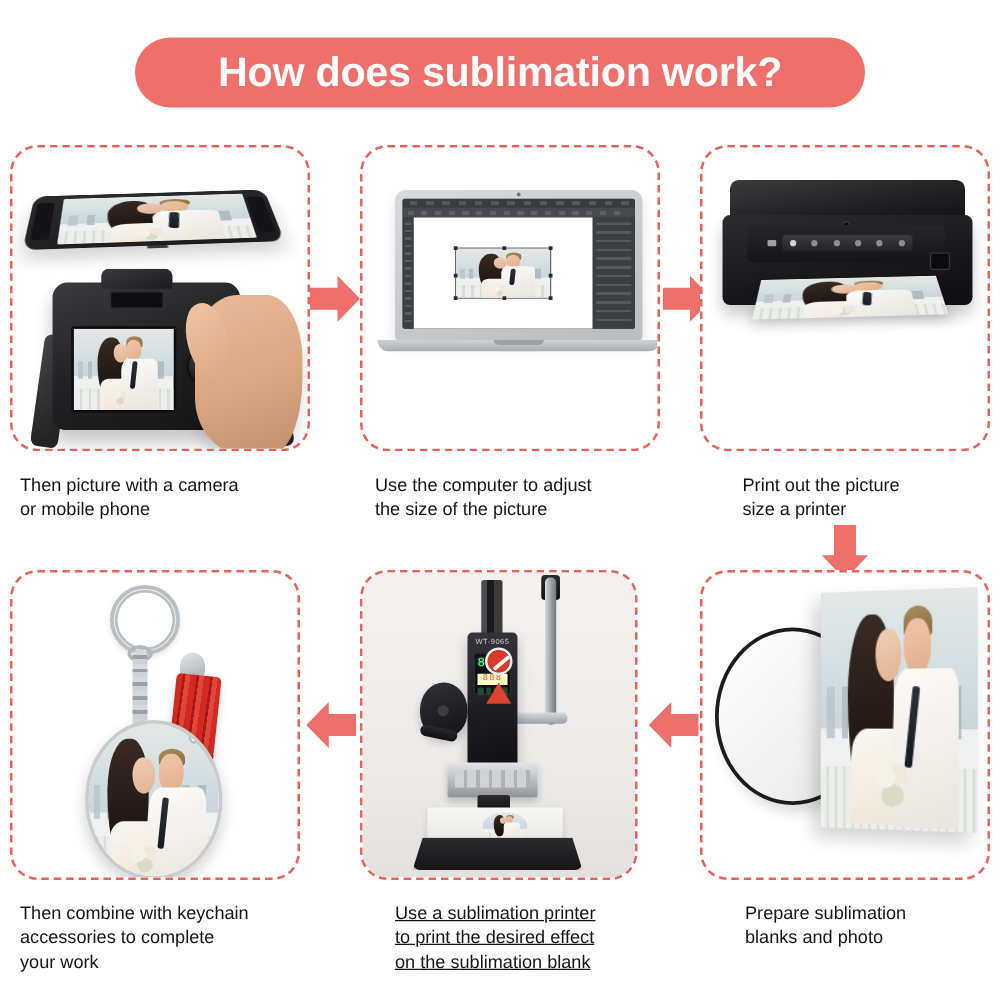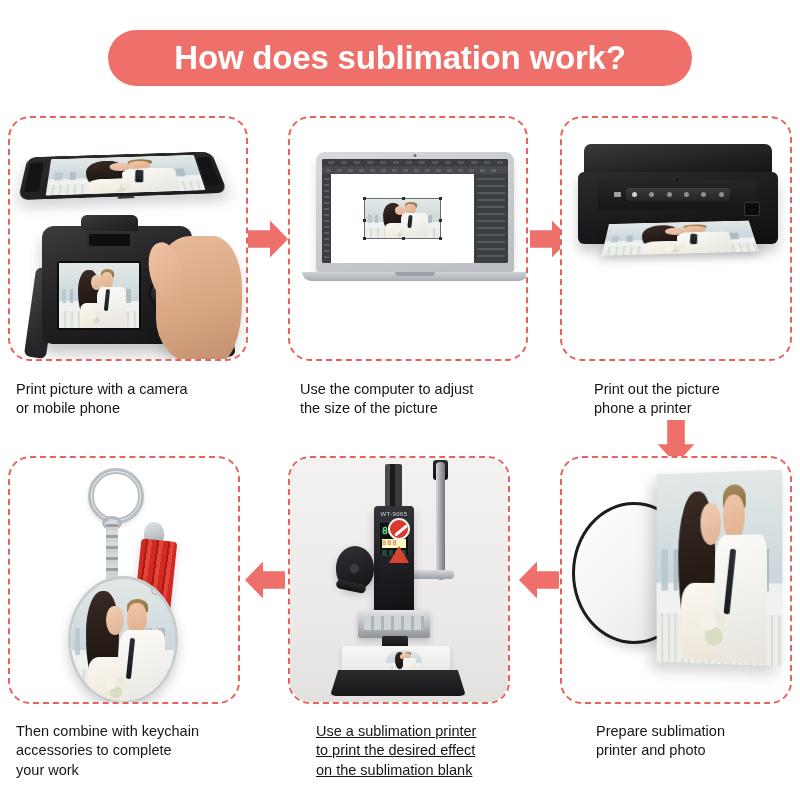--- a/index.html
+++ b/index.html
@@ -411,21 +411,21 @@
   }
   .p5-digits {
     height:13px; background:#0a0d0b;
     color:#79f2a0; font-family:"Liberation Mono", monospace;
     font-size:10px; line-height:13px; text-align:center; letter-spacing:1px;
     text-shadow:0 0 3px #49d97a;
   }
   .p5-digits2 {
     height:9px; margin-top:1px; background:#fef9c3;
     color:#e0533f; font-family:"Liberation Mono", monospace;
-    font-size:7px; line-height:9px; letter-spacing:1px;
+    font-size:7px; line-height:9px; text-align:center; letter-spacing:1px;
   }
   .p5-keys {
     height:6px; margin-top:2px;
     display:flex; gap:2px;
   }
   .p5-keys span { flex:1; background:#1f4a33; border-radius:1px; }
   .p5-warn1 {
     position:absolute; left:50%; top:60px; transform:translateX(-50%);
     width:22px;height:22px;border-radius:50%;
     background: radial-gradient(circle,#d93a2b 60%, #9b2114 100%);
@@ -597,21 +597,21 @@
           </div>
         </div>
       </div>
 
       <div class="p1-hand">
         <div class="thumb"></div>
       </div>
     </div>
   </div>
 
-  <div class="caption" style="left:16px; top:380px; width:235px;">Print picture with a camera
+  <div class="caption" style="left:16px; top:380px; width:235px;">Then picture with a camera
 or mobile phone</div>
 
   <div class="arrow arrow-right" style="left:248px; top:219px;"></div>
 
   <div class="panel" style="left:288px; top:116px; width:240px; height:245px;">
     <div class="panel-inner">
       <div class="p2-laptop">
         <div class="p2-lid">
           <div class="p2-cam"></div>
           <div class="p2-screen">
@@ -689,21 +689,21 @@
               <div class="him-shirt"></div>
             <div class="tie"></div>
               <div class="bouquet"></div>
           </div>
         </div>
       </div>
     </div>
   </div>
 
   <div class="caption" style="left:594px; top:380px; width:200px;">Print out the picture
-phone a printer</div>
+size a printer</div>
 
   <div class="arrow arrow-down" style="left:656px; top:420px;"></div>
 
   <div class="panel" style="left:560px; top:456px; width:232px; height:248px;">
     <div class="panel-inner">
       <div class="p4-disc">
         <div class="hole"></div>
       </div>
       <div class="p4-sheet">
         <div class="couple" style="width:100%;height:100%">
@@ -717,21 +717,21 @@
           <div class="him-face" style="left:54%;top:12%;width:17%;height:24%"></div>
           <div class="him-shirt" style="left:48%;top:33%;width:40%"></div>
           <div class="tie"></div>
           <div class="bouquet" style="left:34%;top:70%;width:26%;height:24%"></div>
         </div>
       </div>
     </div>
   </div>
 
   <div class="caption" style="left:596px; top:722px; width:200px;">Prepare sublimation
-printer and photo</div>
+blanks and photo</div>
 
   <div class="arrow arrow-left" style="left:519px; top:560px;"></div>
 
   <div class="panel" style="left:288px; top:456px; width:222px; height:248px;">
     <div class="panel-inner">
       <div class="p5">
         <div class="p5-bg"></div>
         <div class="p5-rod"></div>
         <div class="p5-leverknob"></div>
         <div class="p5-lever"></div>

